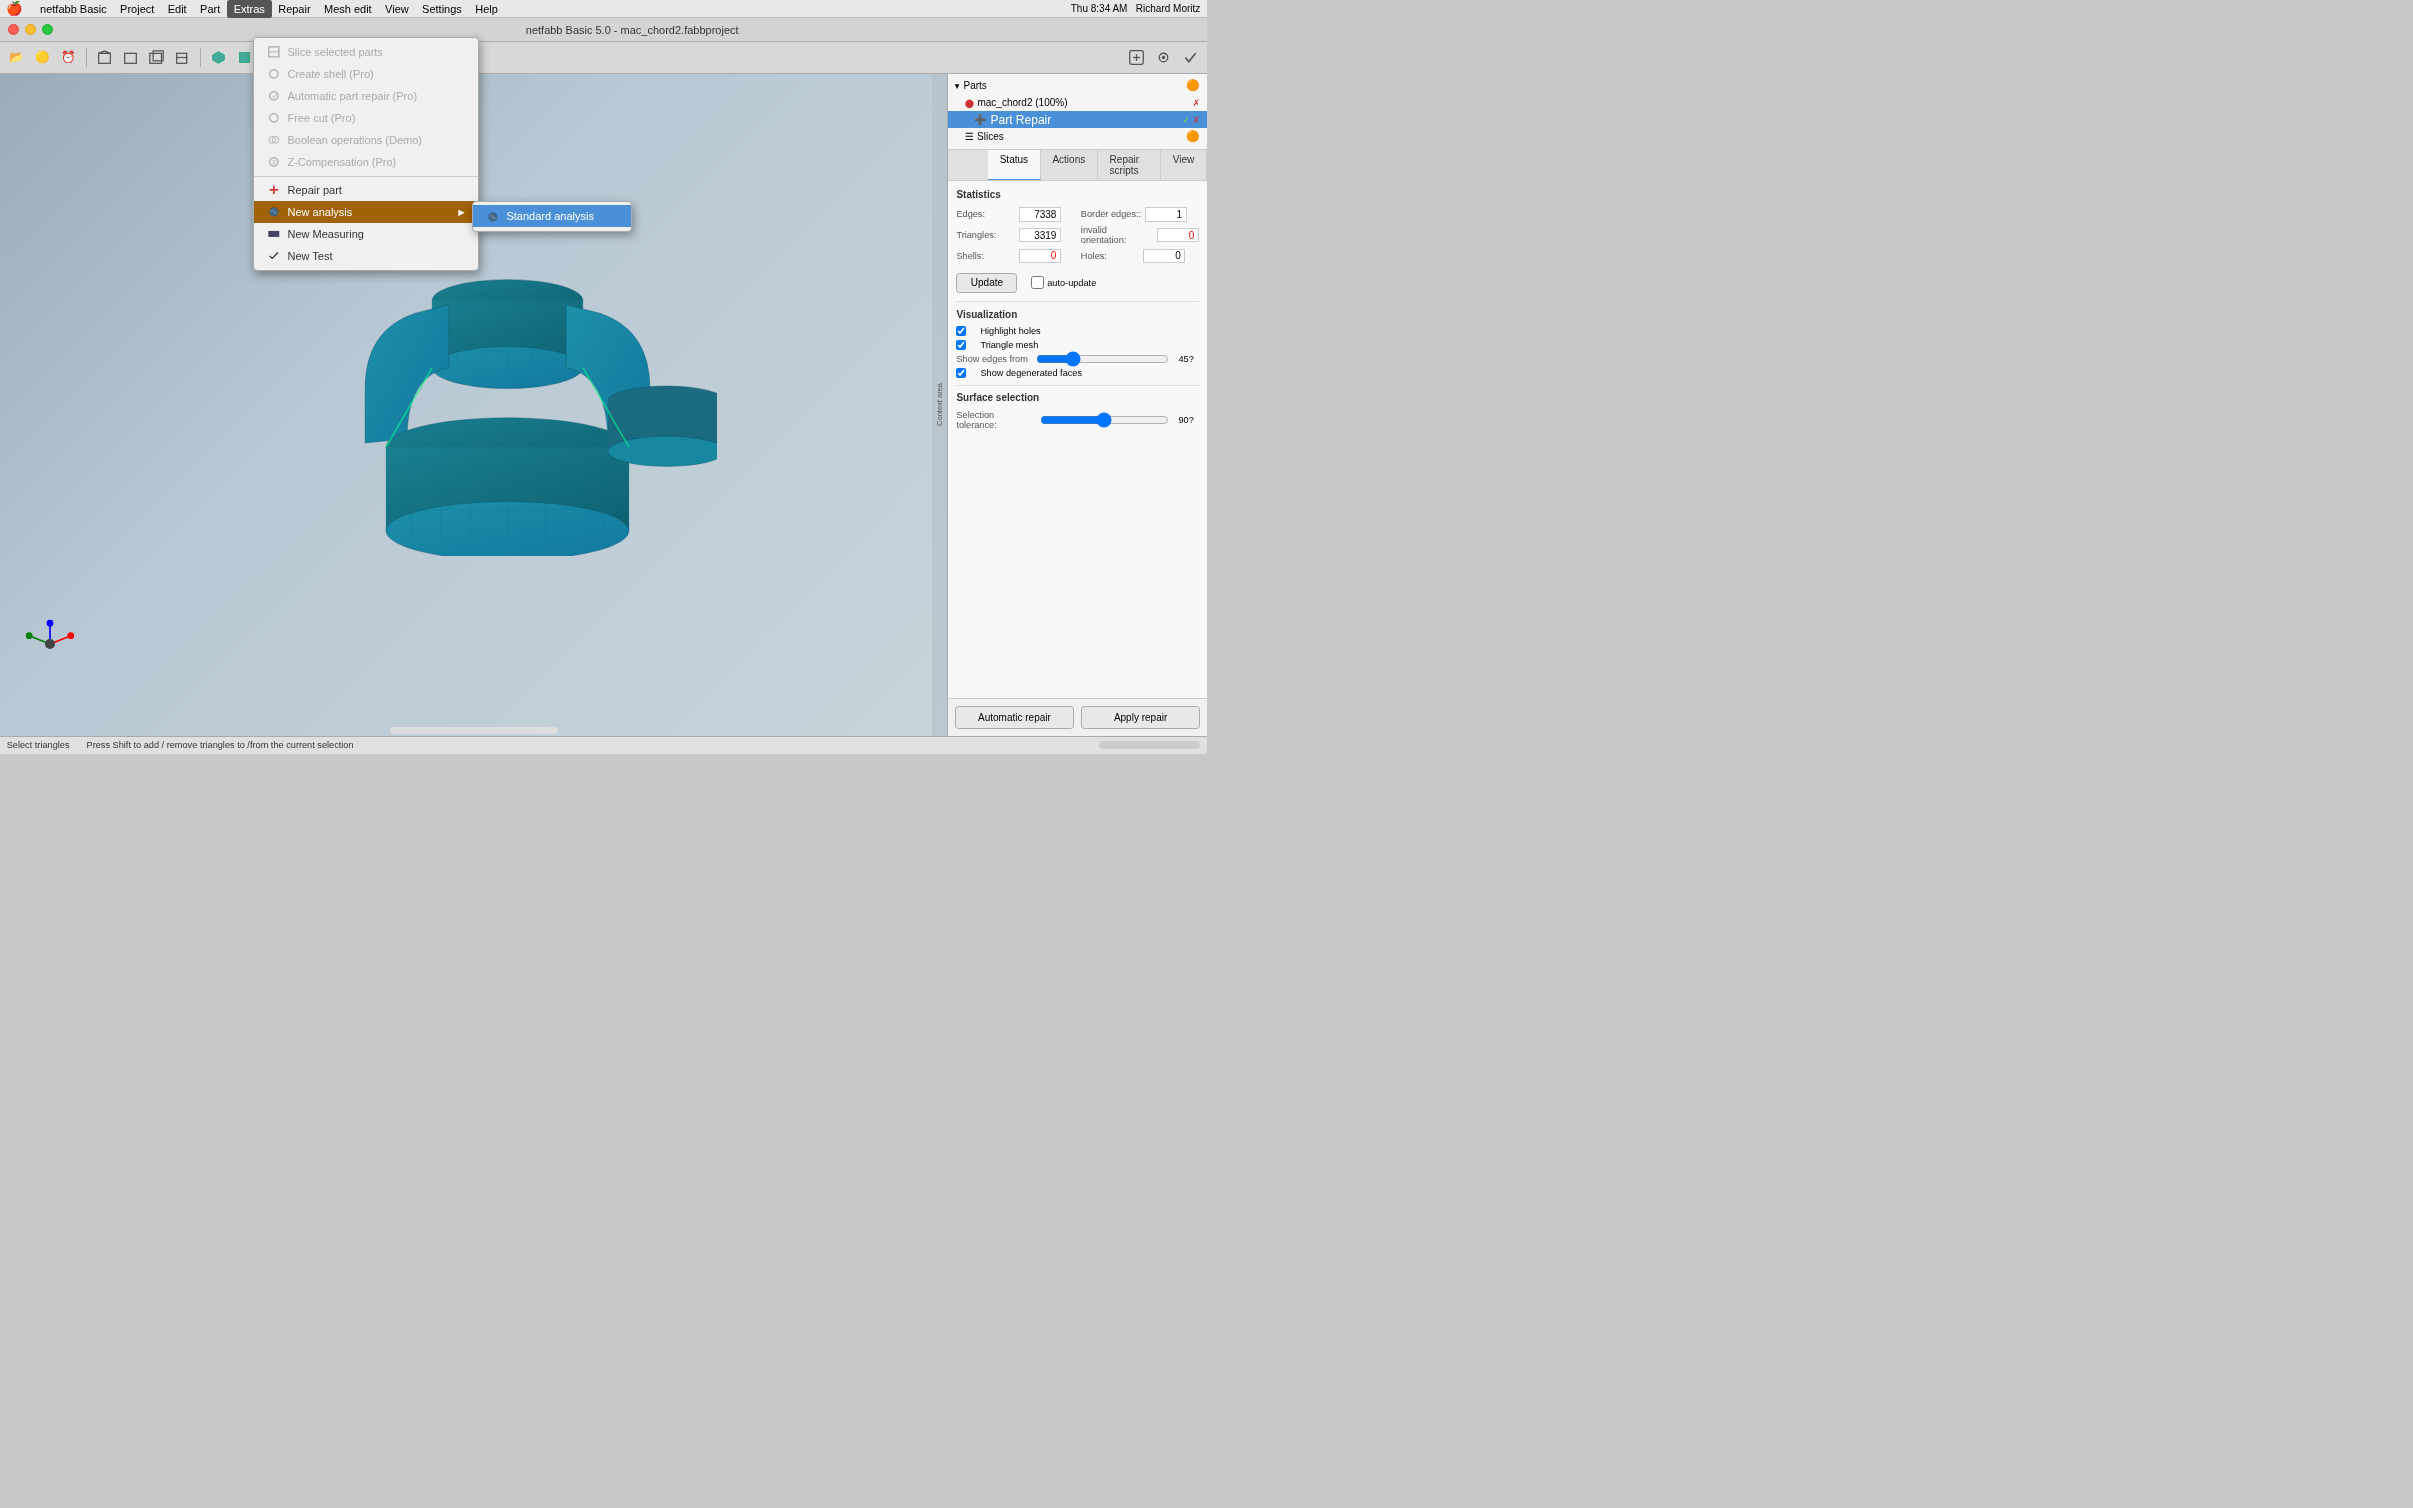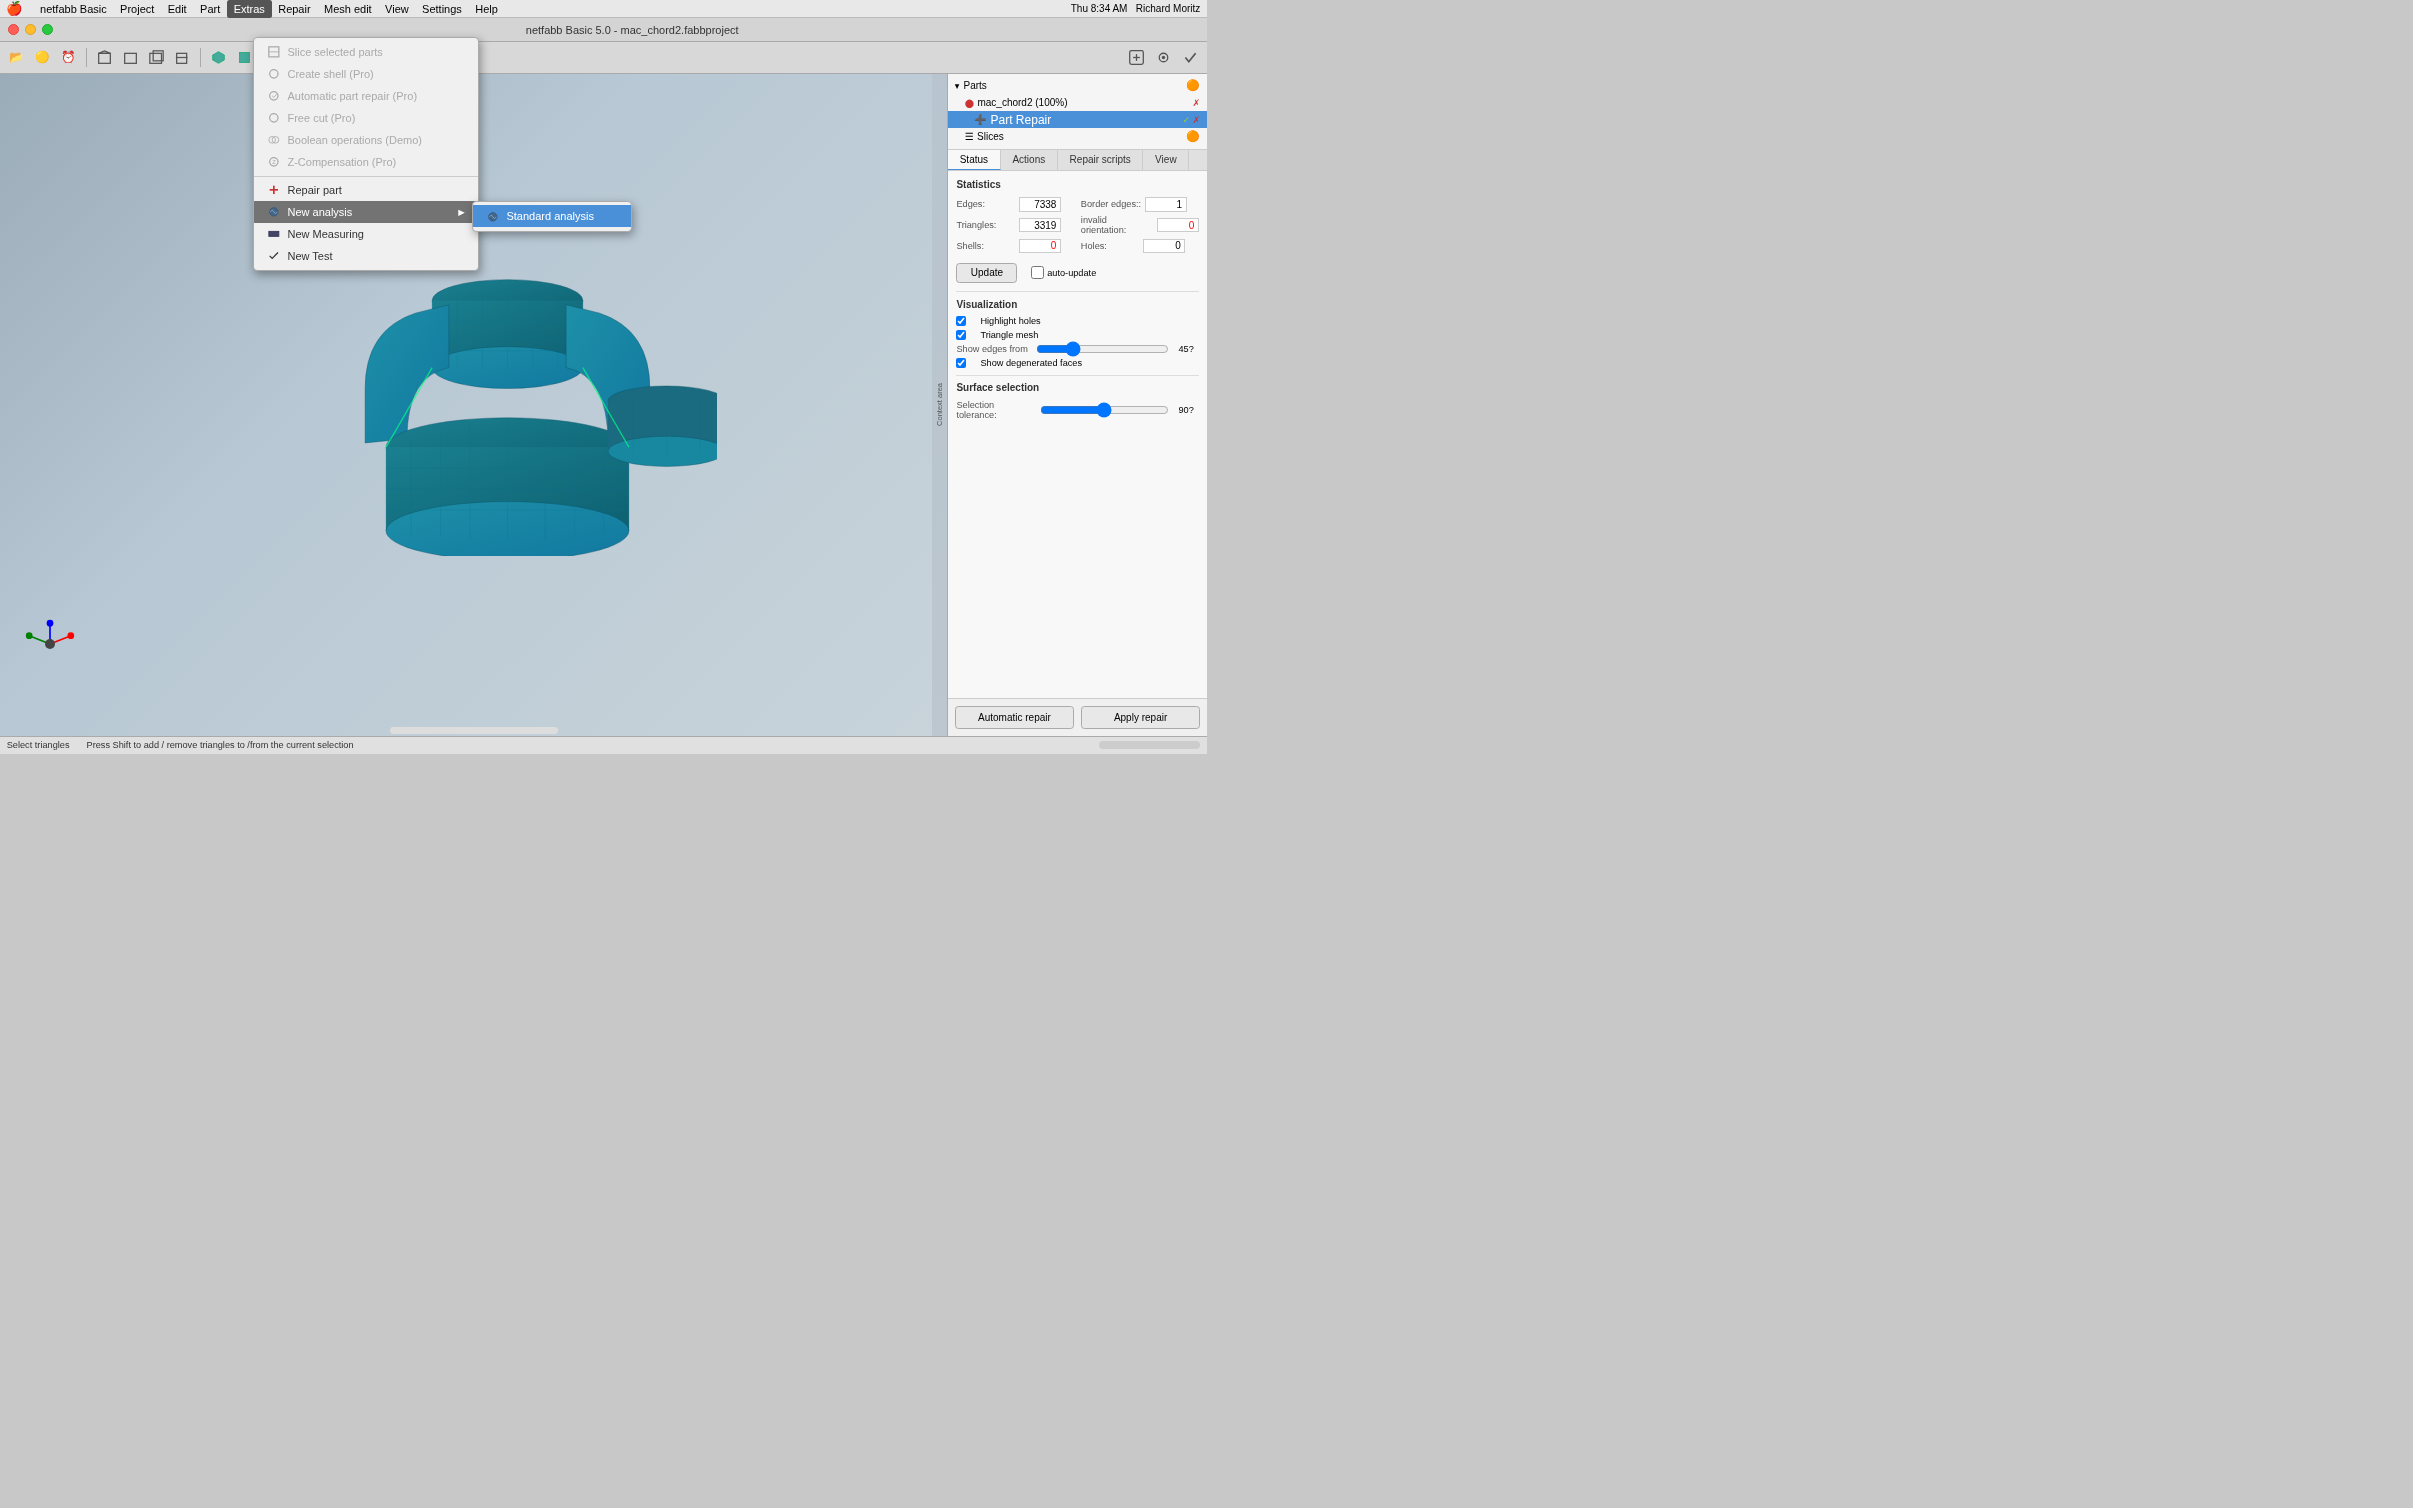--- a/index.html
+++ b/index.html
@@ -202,20 +202,21 @@
       font-size: 10px;
       cursor: pointer;
       border-right: 0.8px solid #ccc;
       background: #e0e0e0;
       color: #333;
     }
     .tab.active {
       background: #f8f8f8;
       border-bottom: 1.7px solid #4a90d9;
       color: #000;
+      margin-left: 40px;
     }
 
     
     .panel-content {
       flex: 1;
       padding: 8.4px;
       overflow-y: auto;
       background: #f8f8f8;
     }
     .panel-section-title {
@@ -324,21 +325,21 @@
     .menu-item {
       display: flex;
       align-items: center;
       padding: 3.4px 13.4px;
       font-size: 11px;
       cursor: pointer;
       height: 22px;
       gap: 6.7px;
       color: #333;
     }
-    .menu-item.active { background: #737373; color: white; }
+    .menu-item.active { background: #a16207; color: white; }
     .menu-item.disabled { color: #aaa; cursor: default; }
     .menu-item-icon { width: 13.4px; height: 13.4px; display: flex; align-items: center; justify-content: center; font-size: 10px; }
     .menu-separator { height: 0.8px; background: #ccc; margin: 2.5px 0; }
     .menu-arrow { margin-left: auto; font-size: 8.4px; }
 
     
     .submenu {
       position: absolute;
       top: 0;
       left: 218px;

